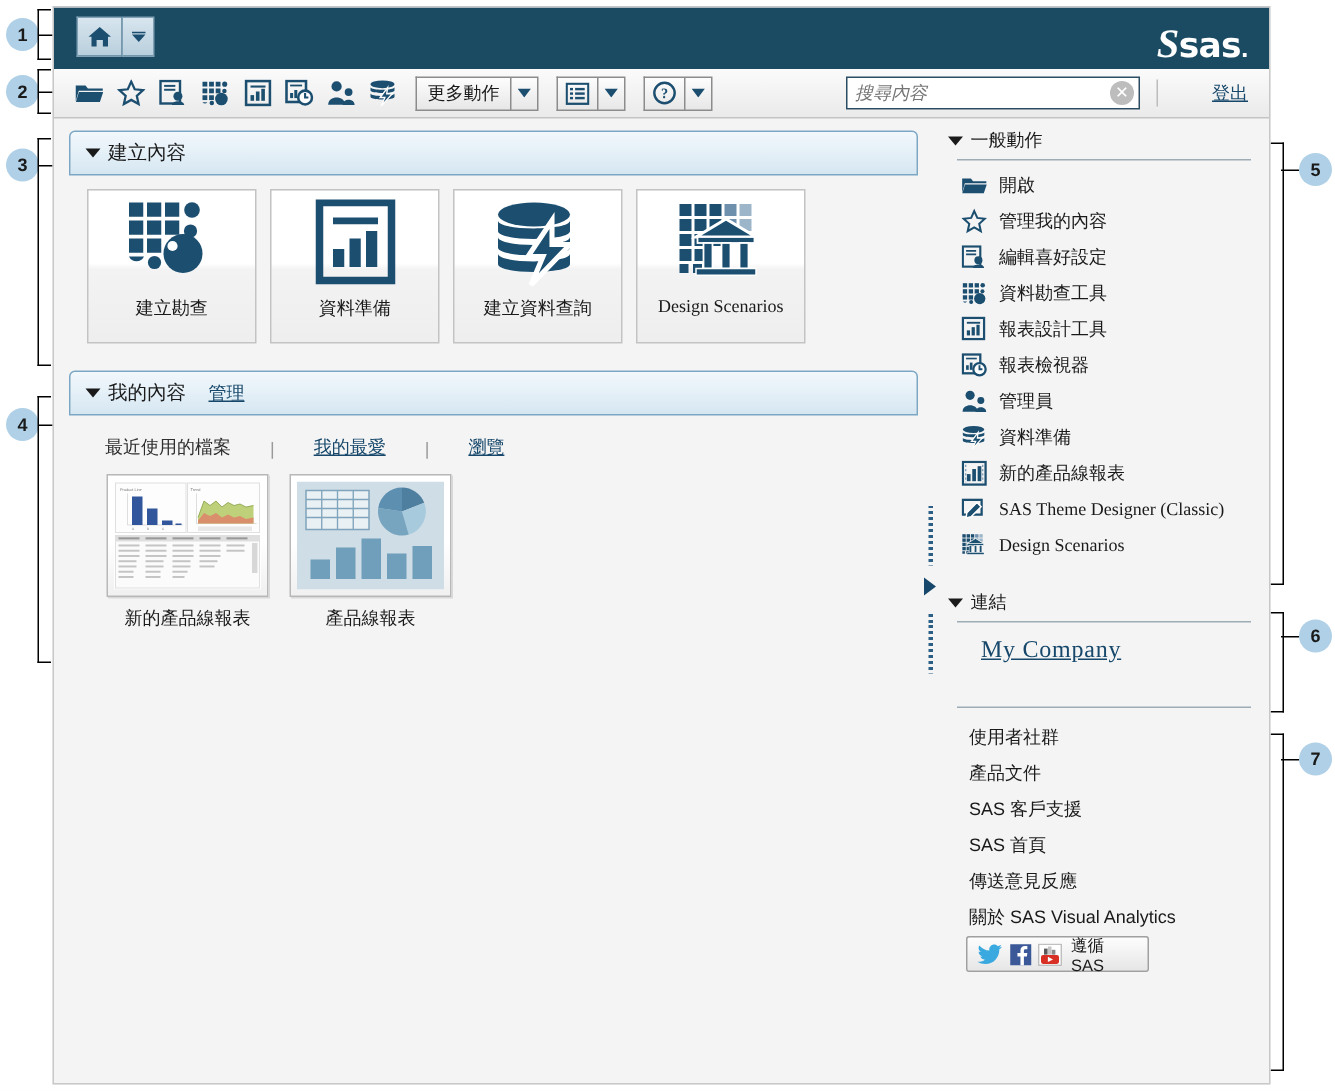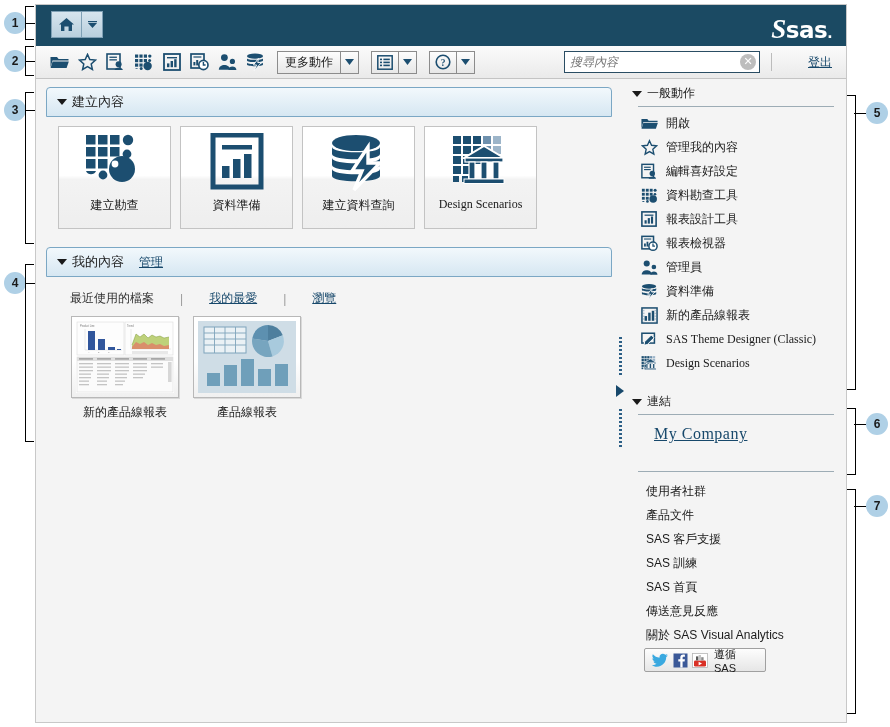--- a/index.html
+++ b/index.html
@@ -839,23 +839,20 @@
             <div class="res-row">
               <div class="res-lbl">使用者社群</div>
             </div>
             <div class="res-row">
               <div class="res-lbl">產品文件</div>
             </div>
             <div class="res-row">
               <div class="res-lbl">SAS 客戶支援</div>
             </div>
             <div class="res-row">
-              <div class="res-lbl">SAS 訓練</div>
-            </div>
-            <div class="res-row">
               <div class="res-lbl">SAS 首頁</div>
             </div>
             <div class="res-row">
               <div class="res-lbl">傳送意見反應</div>
             </div>
             <div class="res-row">
               <div class="res-lbl">關於 SAS Visual Analytics</div>
             </div>
           </div>
 

